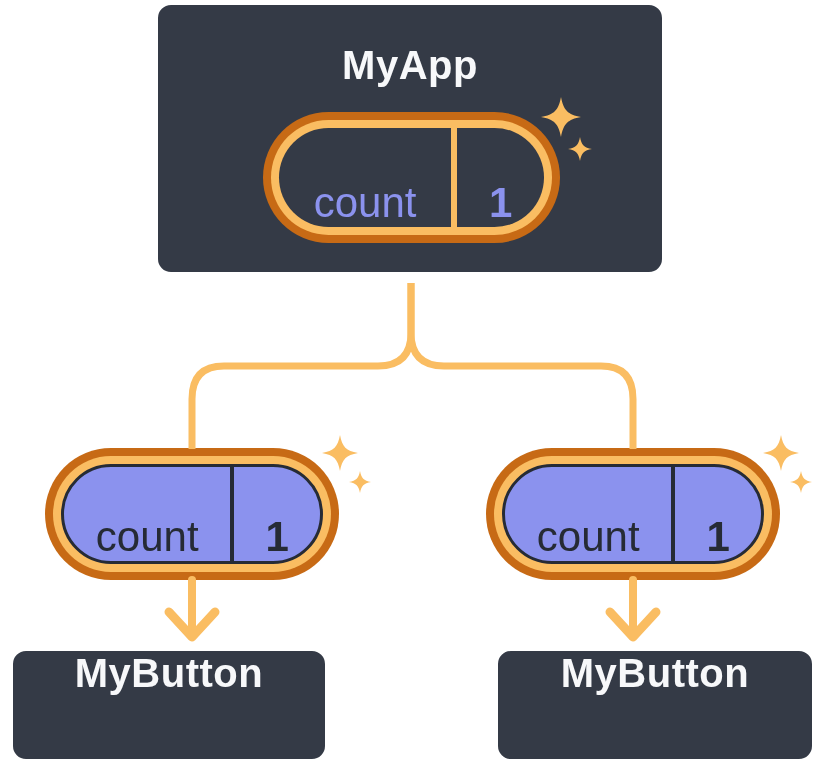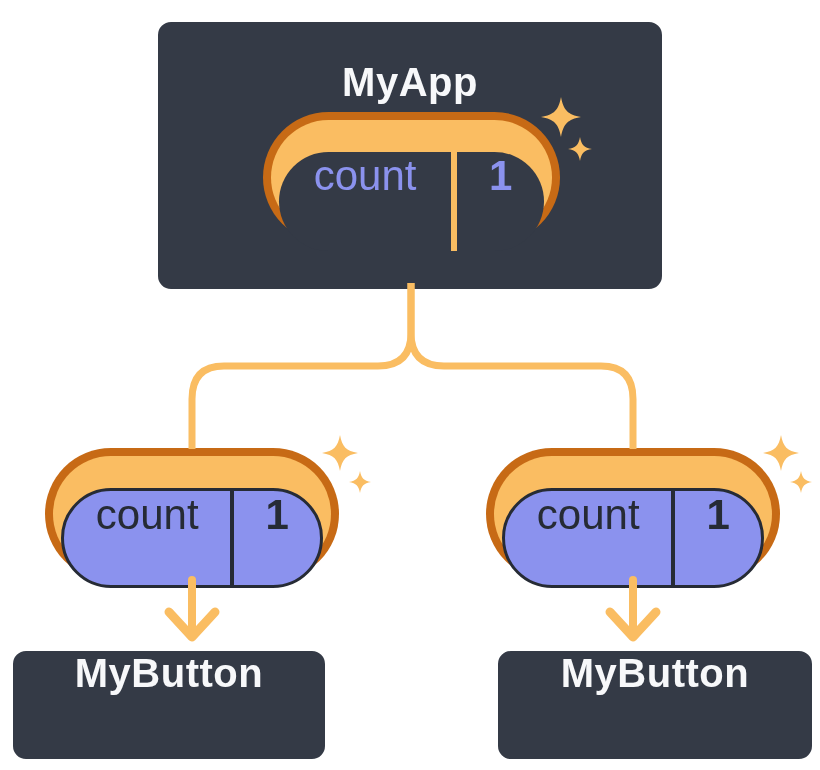--- a/index.html
+++ b/index.html
@@ -21,34 +21,34 @@
 
   .card{
     position:absolute; background:var(--card);
     border:3px solid var(--cardBorder); border-radius:16px;
     box-sizing:border-box; z-index:2;
   }
   .card-title{
     color:var(--titleText); font-size:40px; font-weight:700;
     letter-spacing:0.5px; text-align:center;
   }
-  .root-card{left:155px; top:19px; width:510px; height:273px;}
+  .root-card{left:155px; top:2px; width:510px; height:273px;}
   .root-card .card-title{margin-top:38px;}
   .child-card{display:flex; align-items:flex-start; justify-content:center;}
   .child-card-left{left:10px; top:648px; width:318px; height:114px;}
   .child-card-right{left:495px; top:648px; width:320px; height:114px;}
 
   .pill{
     position:absolute; border-radius:999px; background:var(--darkOrange);
     padding:8px; box-sizing:border-box; z-index:3;
   }
   .pill-mid{background:var(--lightOrange); border-radius:999px; padding:8px; height:100%; box-sizing:border-box;}
   .pill-core{
     border-radius:999px; height:100%; box-sizing:border-box;
-    display:flex; align-items:flex-start; overflow:hidden;margin-top:24px;
+    display:flex; align-items:flex-end; overflow:hidden;
   }
   .seg{display:flex; align-items:center; justify-content:center; font-size:42px;}
   .seg-name{width:65%;}
   .seg-value{flex:1; font-weight:700;}
   .divider{height:100%;}
 
   .state-pill{left:263px; top:112px; width:297px; height:131px;}
   .state-pill .pill-core{background:var(--card);}
   .state-pill .seg-name, .state-pill .seg-value{color:var(--lavenderText);}
   .state-pill .divider{width:6px; background:var(--lightOrange);}

